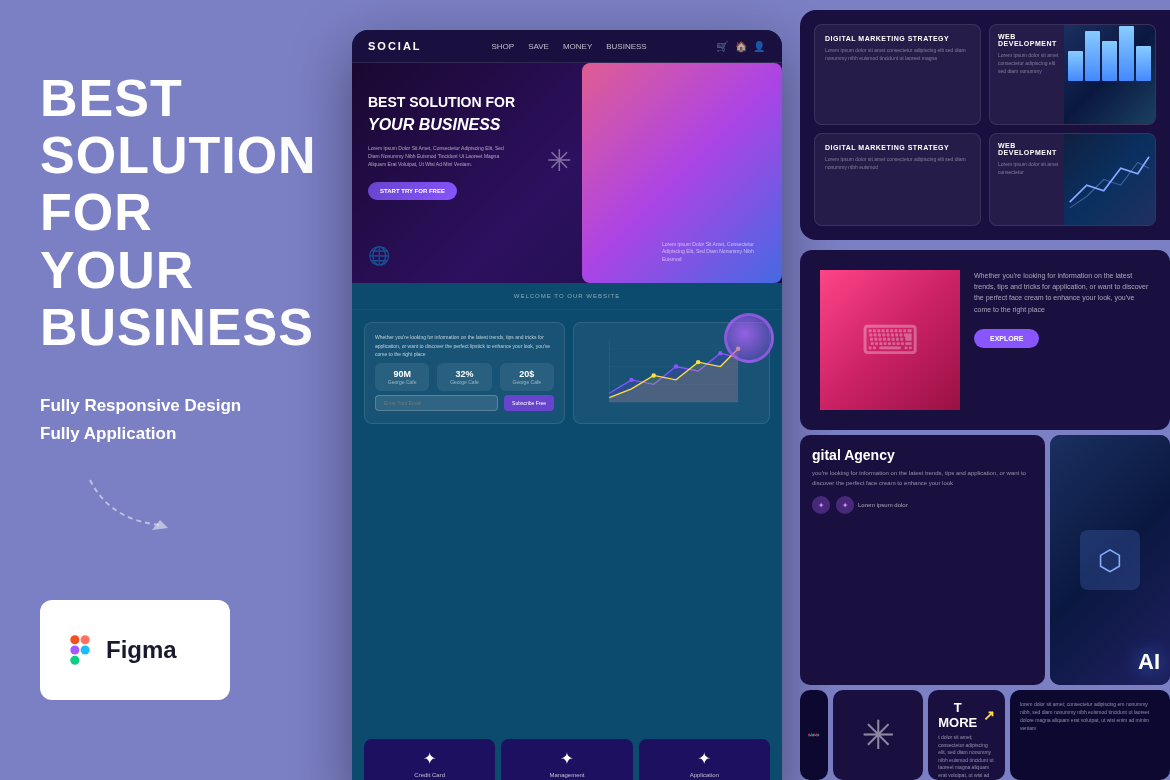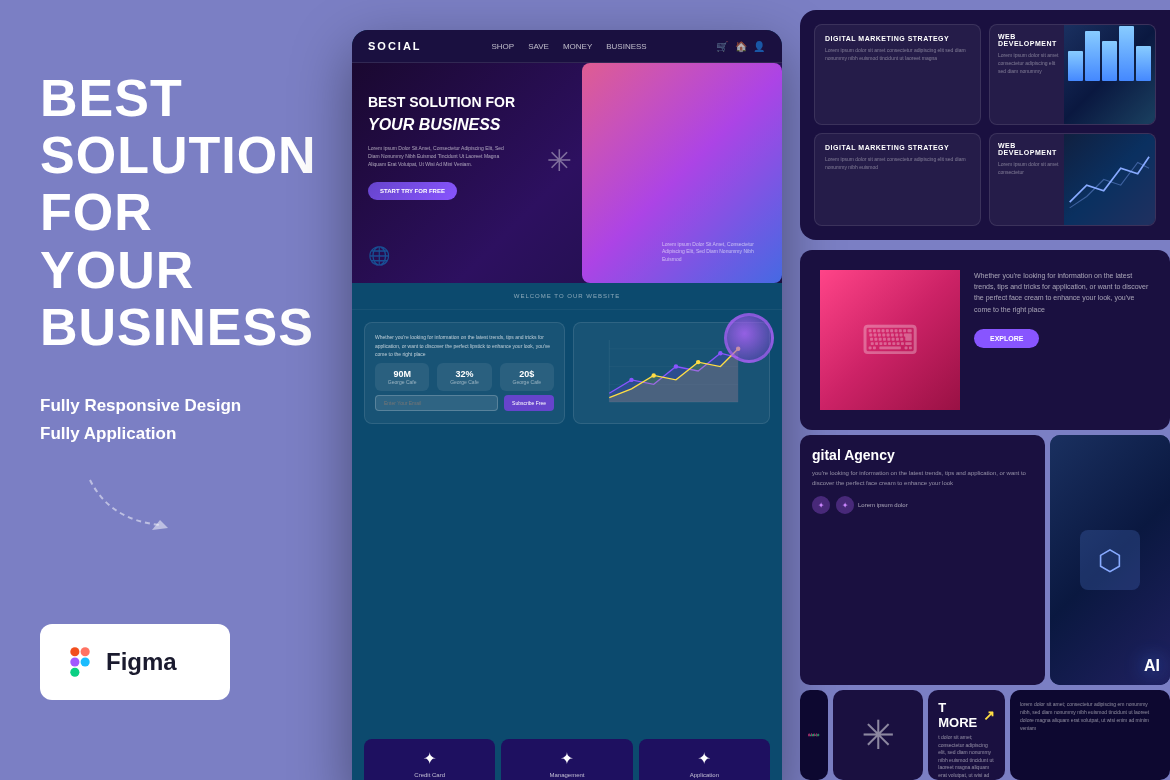--- a/index.html
+++ b/index.html
@@ -66,21 +66,21 @@
       position: absolute;
       left: 40px;
       bottom: 80px;
       background: white;
       border-radius: 12px;
       padding: 16px 24px;
       display: flex;
       align-items: center;
       gap: 10px;
       width: 190px;
-      height: 76px;
+      height: 100px;
     }
 
     .figma-icon {
       width: 32px;
       height: 32px;
     }
 
     .figma-text {
       font-size: 24px;
       font-weight: 700;
@@ -568,21 +568,21 @@
       background: linear-gradient(135deg, #1a3060, #0a1840);
       position: relative;
       overflow: hidden;
     }
 
     .ai-label {
       position: absolute;
       bottom: 10px;
       right: 10px;
       color: white;
-      font-size: 16px;
+      font-size: 22px;
       font-weight: 900;
       text-shadow: 0 0 20px #4488ff;
     }
 
     .right-bottom-row2 {
       display: flex;
       gap: 5px;
     }
 
     .chart-card2 {
@@ -612,20 +612,21 @@
       height: 90px;
     }
 
     .more-title {
       color: white;
       font-size: 13px;
       font-weight: 900;
       display: flex;
       align-items: center;
       gap: 6px;
+      text-align: center;
     }
 
     .more-arrow {
       color: #ffdd44;
       font-size: 14px;
     }
 
     .more-text {
       color: rgba(255,255,255,0.5);
       font-size: 5px;

